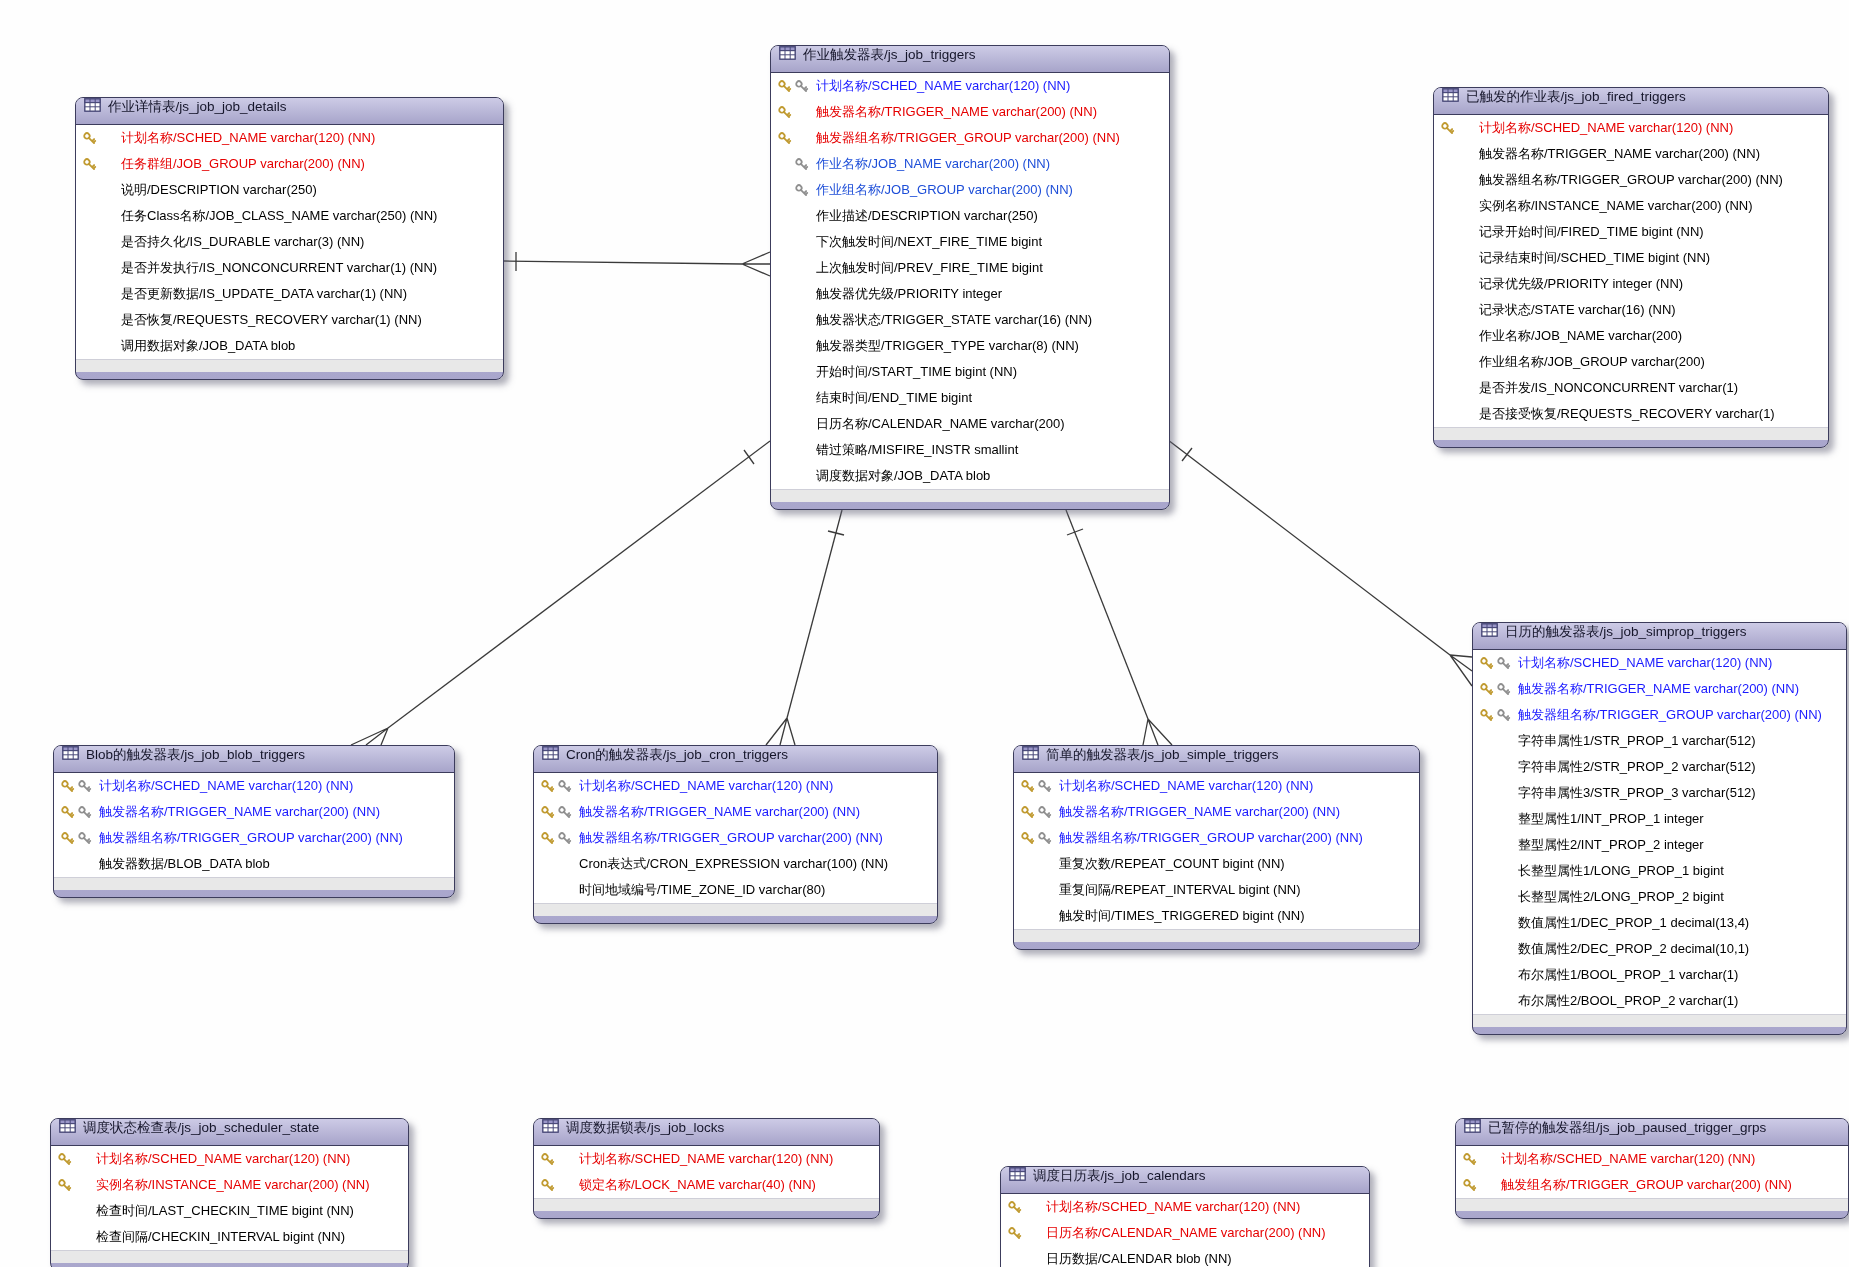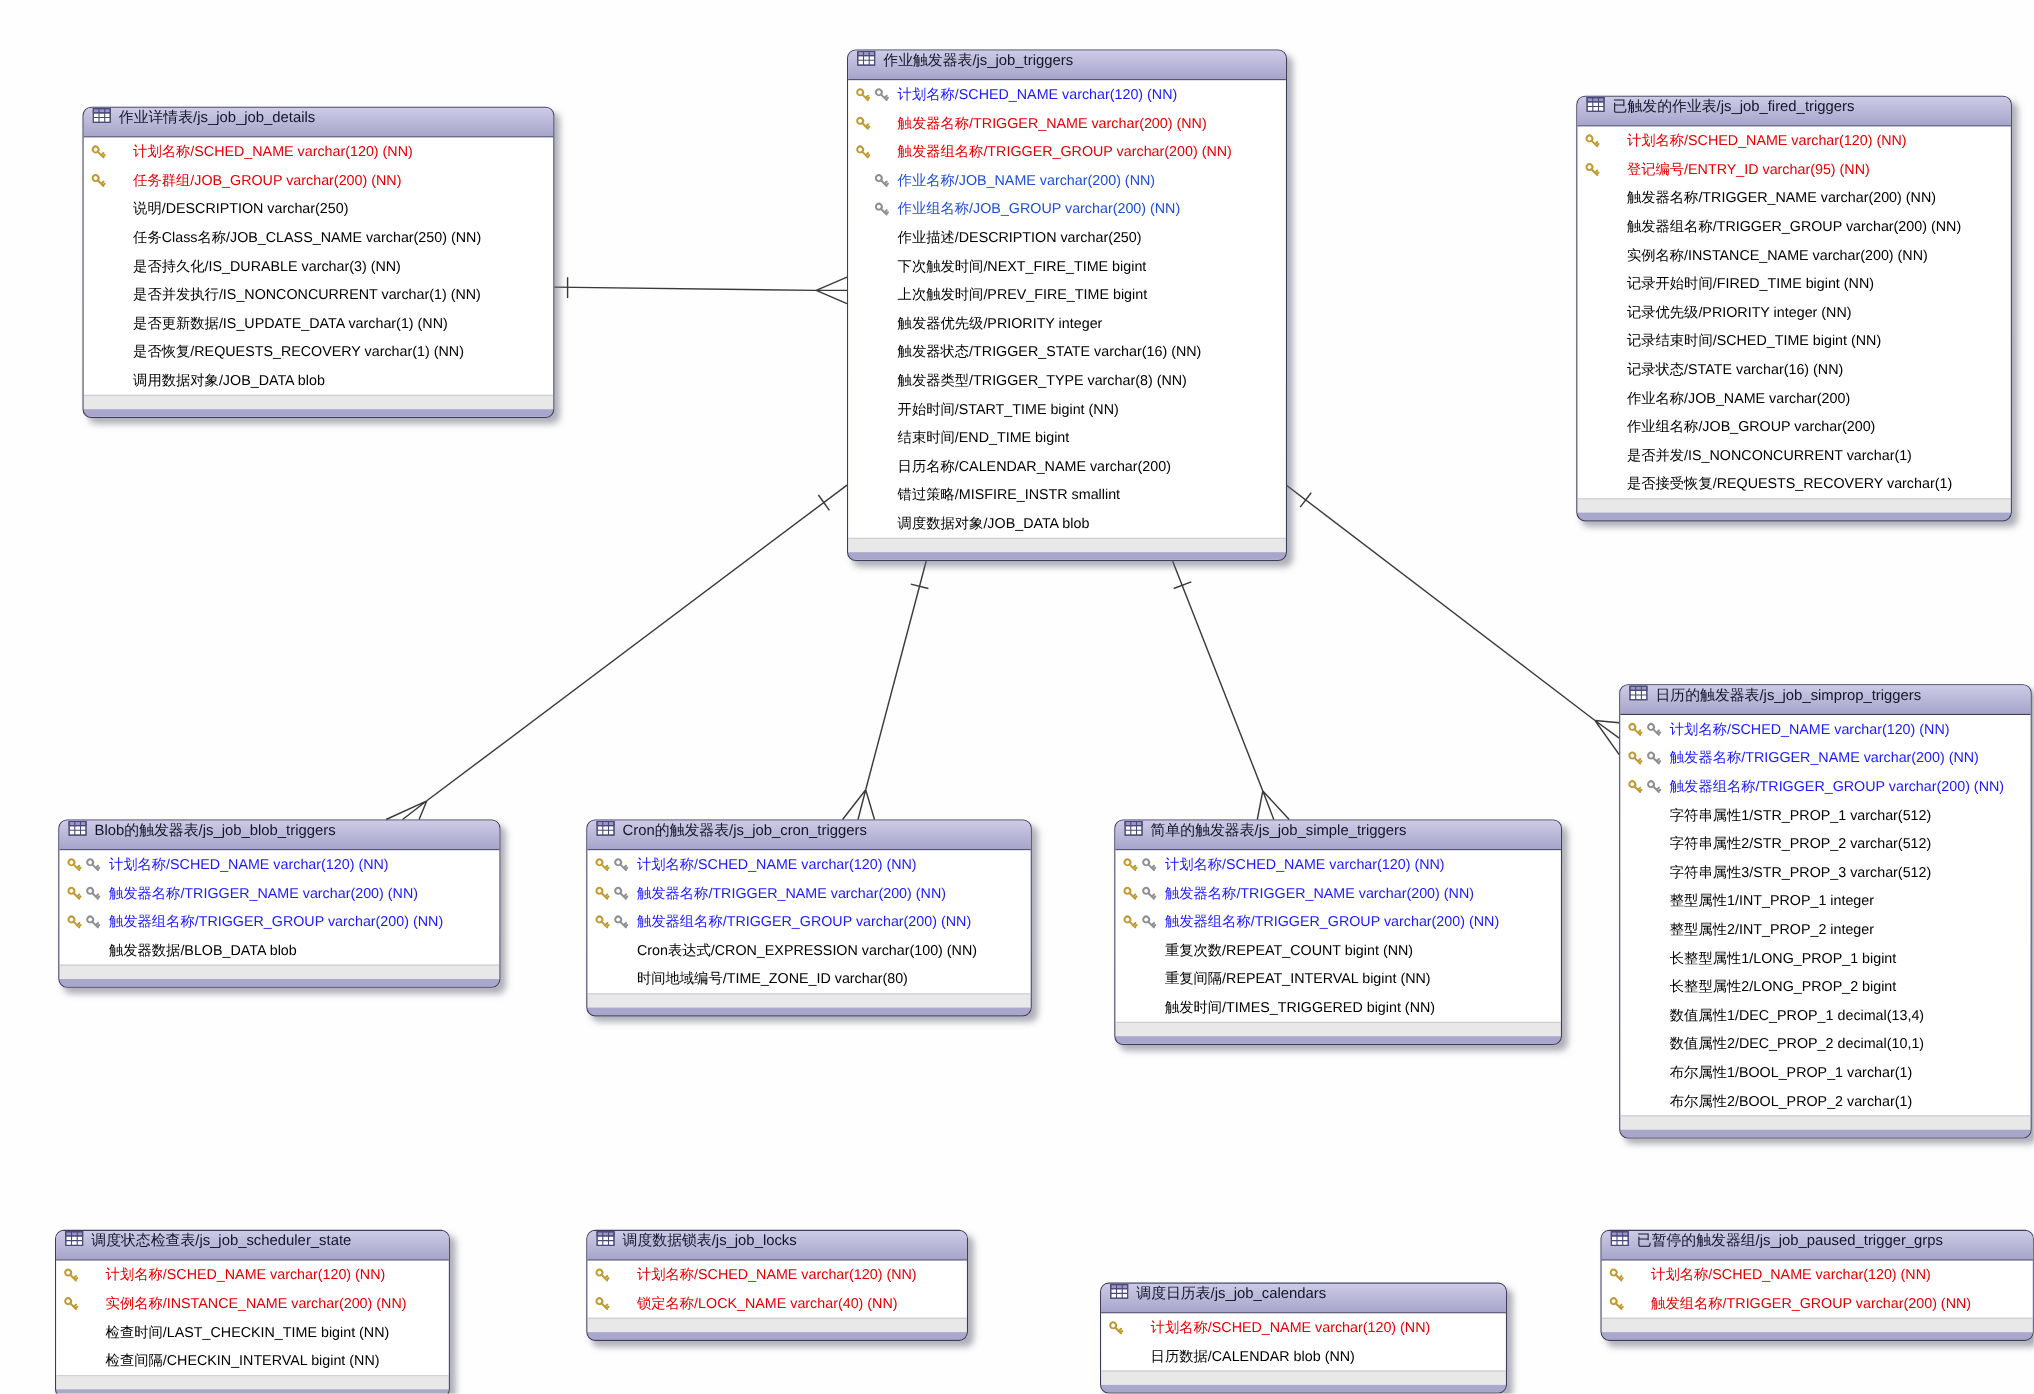--- a/index.html
+++ b/index.html
@@ -294,30 +294,20 @@
           <svg class="key gold" viewBox="0 0 14 14">
             <g transform="rotate(-45 7 7)">
               <circle cx="7" cy="3.6" r="2.5"></circle>
               <path d="M7 6.1 V13 M7 10.4 h2.7 M7 12.4 h2.2"></path>
             </g>
           </svg>
           <span class="kslot"></span>
           <span class="ftext c-pk">计划名称/SCHED_NAME varchar(120) (NN)</span>
         </div>
         <div class="row">
-          <svg class="key gold" viewBox="0 0 14 14">
-            <g transform="rotate(-45 7 7)">
-              <circle cx="7" cy="3.6" r="2.5"></circle>
-              <path d="M7 6.1 V13 M7 10.4 h2.7 M7 12.4 h2.2"></path>
-            </g>
-          </svg>
-          <span class="kslot"></span>
-          <span class="ftext c-pk">登记编号/ENTRY_ID varchar(95) (NN)</span>
-        </div>
-        <div class="row">
           <span class="kslot"></span>
           <span class="kslot"></span>
           <span class="ftext c-n">触发器名称/TRIGGER_NAME varchar(200) (NN)</span>
         </div>
         <div class="row">
           <span class="kslot"></span>
           <span class="kslot"></span>
           <span class="ftext c-n">触发器组名称/TRIGGER_GROUP varchar(200) (NN)</span>
         </div>
         <div class="row">
@@ -326,30 +316,30 @@
           <span class="ftext c-n">实例名称/INSTANCE_NAME varchar(200) (NN)</span>
         </div>
         <div class="row">
           <span class="kslot"></span>
           <span class="kslot"></span>
           <span class="ftext c-n">记录开始时间/FIRED_TIME bigint (NN)</span>
         </div>
         <div class="row">
           <span class="kslot"></span>
           <span class="kslot"></span>
+          <span class="ftext c-n">记录结束时间/SCHED_TIME bigint (NN)</span>
+        </div>
+        <div class="row">
+          <span class="kslot"></span>
+          <span class="kslot"></span>
           <span class="ftext c-n">记录优先级/PRIORITY integer (NN)</span>
         </div>
         <div class="row">
           <span class="kslot"></span>
           <span class="kslot"></span>
-          <span class="ftext c-n">记录结束时间/SCHED_TIME bigint (NN)</span>
-        </div>
-        <div class="row">
-          <span class="kslot"></span>
-          <span class="kslot"></span>
           <span class="ftext c-n">记录状态/STATE varchar(16) (NN)</span>
         </div>
         <div class="row">
           <span class="kslot"></span>
           <span class="kslot"></span>
           <span class="ftext c-n">作业名称/JOB_NAME varchar(200)</span>
         </div>
         <div class="row">
           <span class="kslot"></span>
           <span class="kslot"></span>
@@ -803,20 +793,30 @@
           <svg class="key gold" viewBox="0 0 14 14">
             <g transform="rotate(-45 7 7)">
               <circle cx="7" cy="3.6" r="2.5"></circle>
               <path d="M7 6.1 V13 M7 10.4 h2.7 M7 12.4 h2.2"></path>
             </g>
           </svg>
           <span class="kslot"></span>
           <span class="ftext c-pk">计划名称/SCHED_NAME varchar(120) (NN)</span>
         </div>
         <div class="row">
+          <svg class="key gold" viewBox="0 0 14 14">
+            <g transform="rotate(-45 7 7)">
+              <circle cx="7" cy="3.6" r="2.5"></circle>
+              <path d="M7 6.1 V13 M7 10.4 h2.7 M7 12.4 h2.2"></path>
+            </g>
+          </svg>
+          <span class="kslot"></span>
+          <span class="ftext c-pk">日历名称/CALENDAR_NAME varchar(200) (NN)</span>
+        </div>
+        <div class="row">
           <span class="kslot"></span>
           <span class="kslot"></span>
           <span class="ftext c-n">日历数据/CALENDAR blob (NN)</span>
         </div>
       </div>
       <div class="efoot"></div>
     </div>
   <div class="etable" style="left:1455px; top:1118px; width:392px;">
       <div class="ehead">
         <svg class="tbl-icon" viewBox="0 0 17 14">

